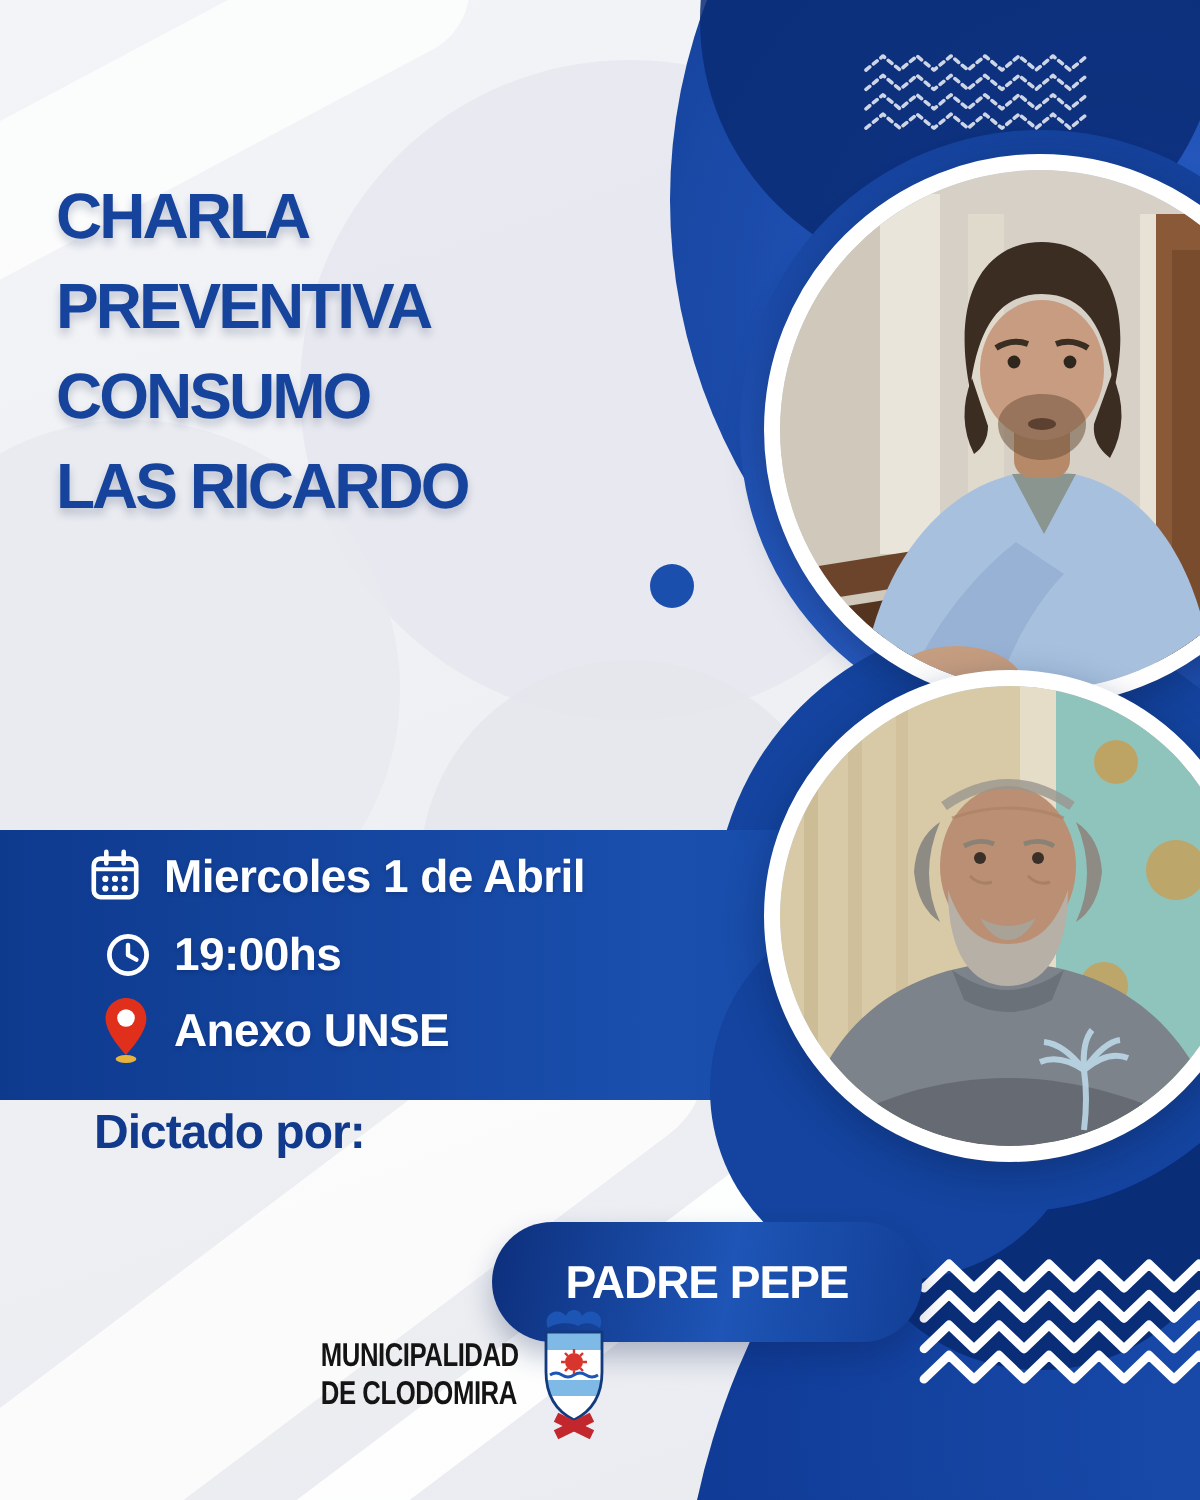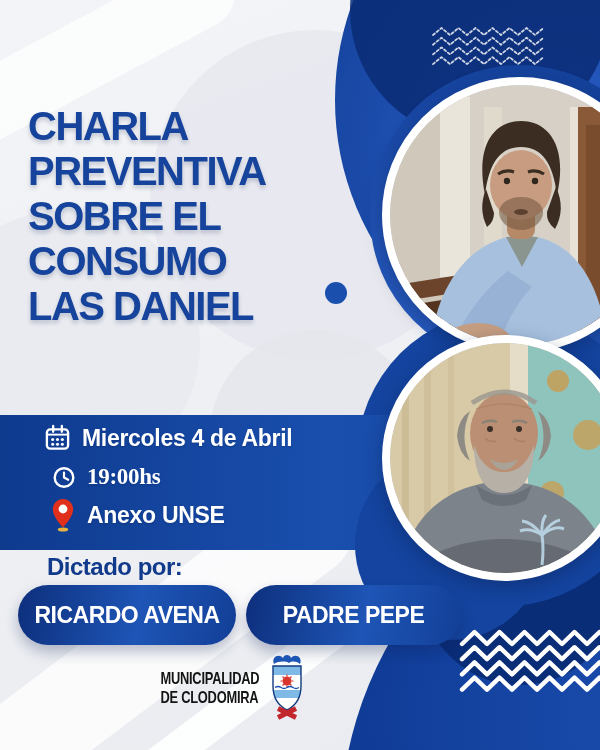--- a/index.html
+++ b/index.html
@@ -37,41 +37,41 @@
   .band{left:0;top:415px;width:600px;height:135px;
     background:linear-gradient(90deg,#0e3a8e 0%,#1a4fae 55%,#14449d 100%);}
 
   .photo-frame{border:8px solid #ffffff;border-radius:50%;overflow:hidden;
     box-shadow:0 6px 18px rgba(8,25,70,.35);background:#cfd3da;}
   .photo-frame svg{display:block;}
   .photo1{left:382px;top:77px;width:260px;height:260px;}
   .photo2{left:382px;top:335px;width:230px;height:230px;}
 
   
-  .title{left:28px;top:104px;width:370px;color:#16439b;font-weight:bold;
-    font-size:40px;line-height:45px;letter-spacing:-1.5px;
+  .title{left:28px;top:86px;width:370px;color:#16439b;font-weight:bold;
+    font-size:32px;line-height:45px;letter-spacing:-1.5px;
     text-shadow:0 3px 4px rgba(21,40,80,.22);}
   .title div{white-space:nowrap;}
 
   
   .event-row{display:flex;align-items:center;gap:11px;color:#ffffff;
     font-size:23px;font-weight:bold;letter-spacing:-.3px;}
   .row1{left:44px;top:424px;}
-  .row2{left:52px;top:464px;font-family:Liberation Serif, serif;}
+  .row2{left:52px;top:464px;}
   .row3{left:50px;top:498px;}
   .event-row .txt{text-shadow:0 1px 2px rgba(0,20,60,.25);}
 
   .dictado{left:47px;top:553px;font-size:24px;font-weight:bold;color:#113a8c;letter-spacing:-.5px;}
 
   .pill{top:585px;height:60px;border-radius:30px;display:flex;align-items:center;justify-content:center;
     background:linear-gradient(100deg,#0d2f7c 0%,#1e55b6 55%,#123f97 100%);
     color:#fff;font-weight:bold;font-size:23px;letter-spacing:-.5px;
     box-shadow:0 7px 14px rgba(10,30,80,.28);}
   .pill1{left:18px;width:218px;}
-  .pill2{left:246px;width:215px;}
+  .pill2{left:246px;width:215px;margin-top:26px;}
 
   
   .footer-text{top:669px;width:140px;text-align:left;color:#141414;
     font-size:16.5px;line-height:19px;font-weight:bold;letter-spacing:-.3px;}
   .footer-text div{transform:scaleX(.78);transform-origin:50% 50%;white-space:nowrap;}
   .org{left:145px;}
   .official{left:300px;}
   .crest{left:267px;top:652px;}
 
   .zz{overflow:visible;}
@@ -193,39 +193,38 @@
         <path d="M122,79 q8,-3 15,1" stroke="#8a8274" stroke-width="2.4" fill="none"></path>
         <path d="M95,95 q5,5 11,3" stroke="#a07a5e" stroke-width="1.5" fill="none" opacity=".7"></path>
         <path d="M124,95 q5,5 11,3" stroke="#a07a5e" stroke-width="1.5" fill="none" opacity=".7"></path>
       </g>
     </svg>
   </div>
 
   <div class="abs title">
     <div>CHARLA</div>
     <div>PREVENTIVA</div>
-    <div>SOBRE EL</div>
     <div>CONSUMO</div>
-    <div>LAS DANIEL</div>
+    <div>LAS RICARDO</div>
   </div>
 
   <div class="abs event-row row1">
     <svg width="27" height="28" viewBox="0 0 28 28">
       <rect x="3" y="5" width="22" height="20" rx="3.5" fill="none" stroke="#fff" stroke-width="2.4"></rect>
       <line x1="9.5" y1="1.5" x2="9.5" y2="7.5" stroke="#fff" stroke-width="2.4" stroke-linecap="round"></line>
       <line x1="18.5" y1="1.5" x2="18.5" y2="7.5" stroke="#fff" stroke-width="2.4" stroke-linecap="round"></line>
       <line x1="4" y1="10.5" x2="24" y2="10.5" stroke="#fff" stroke-width="2"></line>
       <circle cx="9" cy="15.5" r="1.6" fill="#fff"></circle>
         <circle cx="14" cy="15.5" r="1.6" fill="#fff"></circle>
         <circle cx="19" cy="15.5" r="1.6" fill="#fff"></circle>
       <circle cx="9" cy="20.5" r="1.6" fill="#fff"></circle>
         <circle cx="14" cy="20.5" r="1.6" fill="#fff"></circle>
         <circle cx="19" cy="20.5" r="1.6" fill="#fff"></circle>
     </svg>
-    <span class="txt">Miercoles 4 de Abril</span>
+    <span class="txt">Miercoles 1 de Abril</span>
   </div>
 
   <div class="abs event-row row2">
     <svg width="24" height="25" viewBox="0 0 24 25">
       <circle cx="12" cy="12.5" r="9.3" fill="none" stroke="#fff" stroke-width="2.4"></circle>
       <polyline points="12,7.5 12,12.5 16.2,14.8" fill="none" stroke="#fff" stroke-width="2.2" stroke-linecap="round" stroke-linejoin="round"></polyline>
     </svg>
     <span class="txt">19:00hs</span>
   </div>
 
@@ -233,23 +232,20 @@
     <svg width="26" height="34" viewBox="0 0 26 34">
       <ellipse cx="13" cy="31.5" rx="5.2" ry="2" fill="#e8b33c"></ellipse>
       <path d="M13,1 C7.4,1 2.8,5.6 2.8,11.2 C2.8,18 10,26 13,29.5 C16,26 23.2,18 23.2,11.2 C23.2,5.6 18.6,1 13,1 Z" fill="#e0301c"></path>
       <circle cx="13" cy="11" r="4.4" fill="#fff"></circle>
     </svg>
     <span class="txt">Anexo UNSE</span>
   </div>
 
   <div class="abs dictado">Dictado por:</div>
 
-  <div class="abs pill pill1">
-    <span>RICARDO AVENA</span>
-  </div>
   <div class="abs pill pill2">
     <span>PADRE PEPE</span>
   </div>
 
   <div class="abs footer-text org">
     <div>MUNICIPALIDAD</div>
     <div>DE CLODOMIRA</div>
   </div>
 
   <svg class="abs crest" width="40" height="72" viewBox="0 0 40 72">

